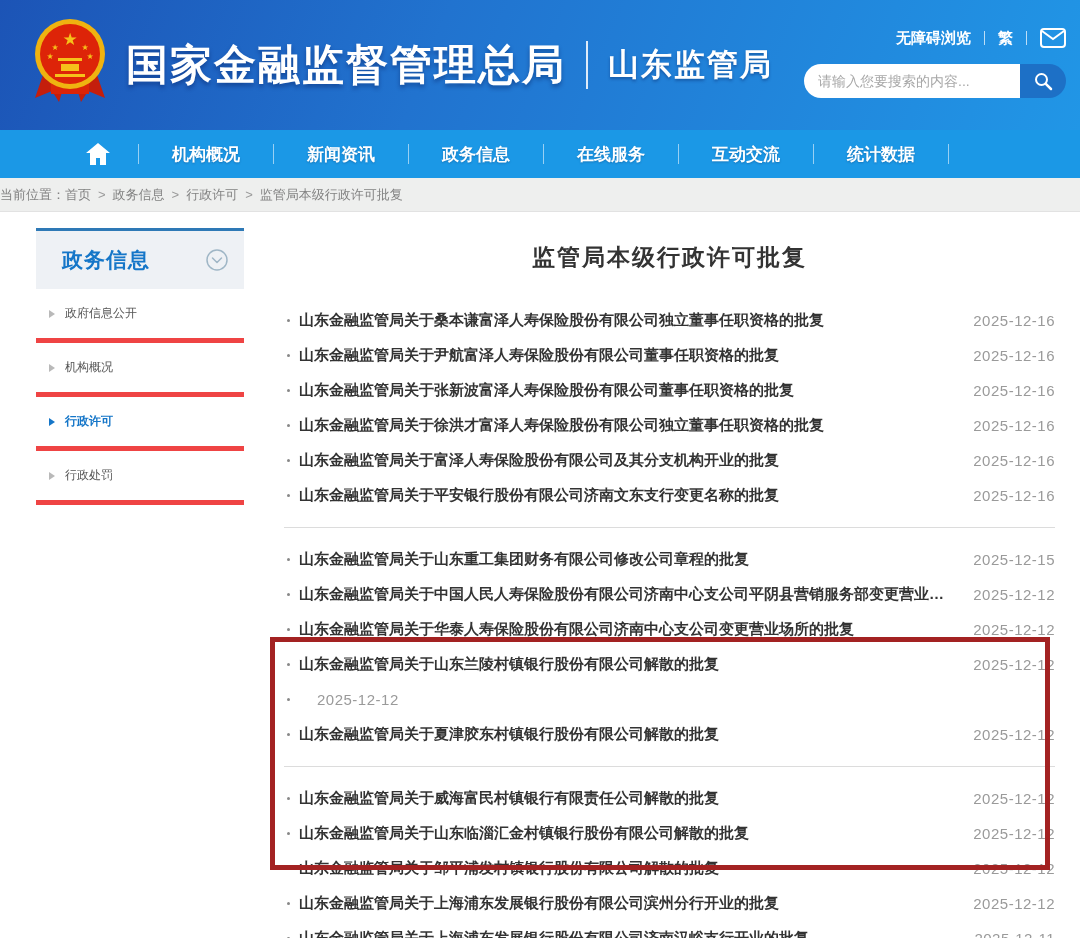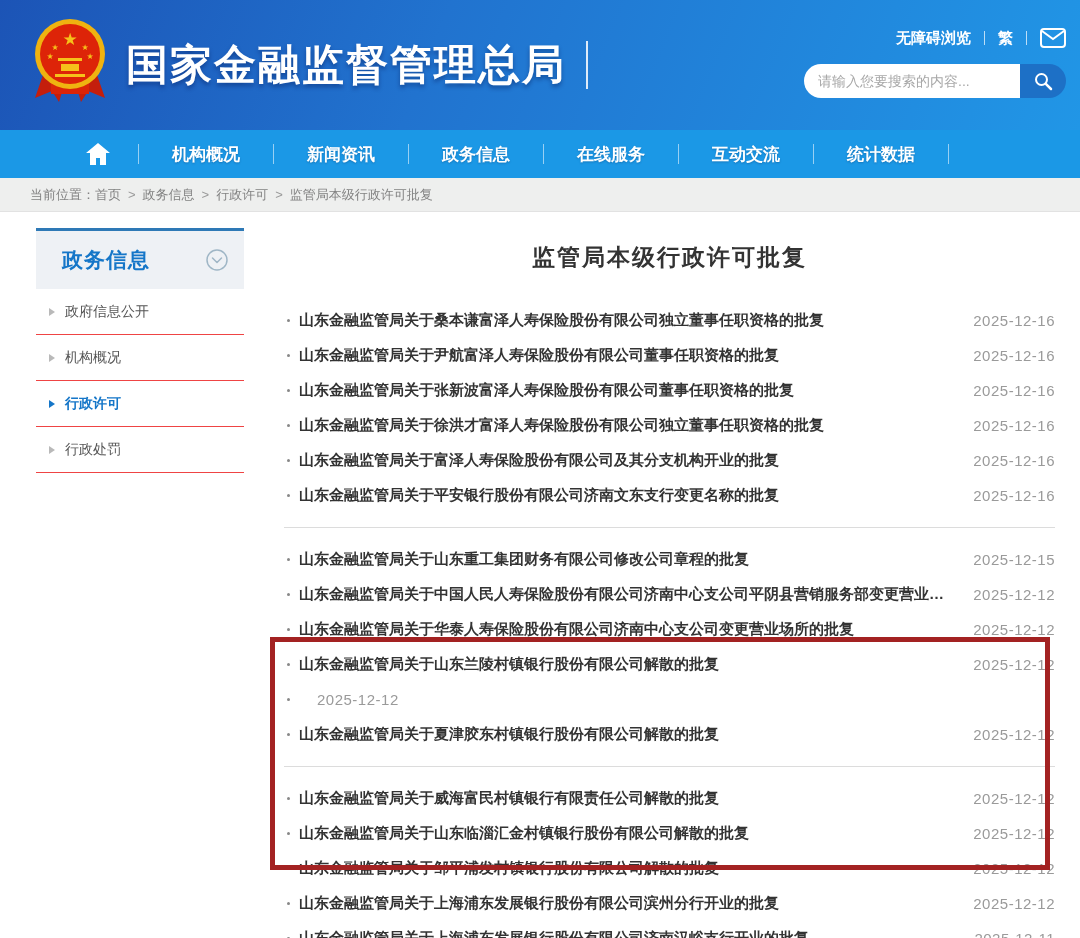--- a/index.html
+++ b/index.html
@@ -40,39 +40,39 @@
   .nav-home { width:80px; display:flex; justify-content:center; cursor:pointer; }
   .nav-sep { width:1px; height:20px; background:rgba(255,255,255,.55); }
   .nav-item {
     width:134px; text-align:center; color:#fff; font-size:17px; font-weight:700;
     text-decoration:none; cursor:pointer; text-shadow:0 1px 2px rgba(0,40,90,.3); white-space:nowrap;
   }
 
   
   .breadcrumb {
     height:34px; background:#eeefee; border-bottom:1px solid #e2e2e2;
-    display:flex; align-items:center; padding-left:30px; font-size:13px; color:#828282;
+    display:flex; align-items:center; font-size:13px; color:#828282;
   }
   .breadcrumb a { color:#828282; text-decoration:none; cursor:pointer; }
   .crumb-gt { margin:0 7px; color:#9a9a9a; }
 
   
   .content { display:flex; padding:16px 25px 0 36px; }
 
   
   .sidebar { width:208px; flex:0 0 auto; border-top:3px solid #2e79b6; }
   .sidebar-header {
     height:58px; background:#eef1f5; display:flex; align-items:center;
     justify-content:space-between; padding:0 16px 0 26px;
   }
   .sidebar-header .sb-title { color:#1576c8; font-size:21px; font-weight:700; letter-spacing:1px; }
   .sidebar ul { list-style:none; }
   .sidebar li {
-    height:46px; display:flex; align-items:center; padding-left:13px;
-    border-bottom:1px solid #ef4444; font-size:14px; color:#555; cursor:pointer;
+    height:54px; display:flex; align-items:center; padding-left:13px;
+    border-bottom:5px solid #ef4444; font-size:12px; color:#555; cursor:pointer;
   }
   .tri { width:0; height:0; border-left:6px solid #b9b9b9;
     border-top:4px solid transparent; border-bottom:4px solid transparent; margin-right:10px; }
   .sidebar li.active { color:#1576c8; font-weight:700; }
   .sidebar li.active .tri { border-left-color:#1576c8; }
 
   
   .main-col { flex:1; margin-left:40px; min-width:0; }
   .page-title { text-align:center; font-size:23px; font-weight:700; color:#333;
     letter-spacing:2px; margin:14px 0 22px; }
@@ -108,20 +108,21 @@
         <text x="55" y="34" text-anchor="middle" font-size="8" fill="#f6c21a">★</text>
         <text x="20" y="43" text-anchor="middle" font-size="8" fill="#f6c21a">★</text>
         <text x="60" y="43" text-anchor="middle" font-size="8" fill="#f6c21a">★</text>
         <rect x="28" y="42" width="24" height="3" fill="#f6c21a"></rect>
         <rect x="31" y="48" width="18" height="7" fill="#f6c21a"></rect>
         <rect x="25" y="58" width="30" height="3" fill="#f6c21a"></rect>
       </svg>
     </span>
     <h1 class="site-title">国家金融监督管理总局</h1>
     <div class="header-vsep"></div>
+    <h2 class="bureau-title">山东监管局</h2>
 
     <div class="header-right">
       <div class="utility">
         <a>无障碍浏览</a>
         <span class="util-sep"></span>
         <a>繁</a>
         <span class="util-sep"></span>
         <a style="display:flex;">
           <svg width="26" height="20" viewBox="0 0 26 20">
             <rect x="1" y="1" width="24" height="18" rx="3" fill="none" stroke="#fff" stroke-width="2"></rect>

